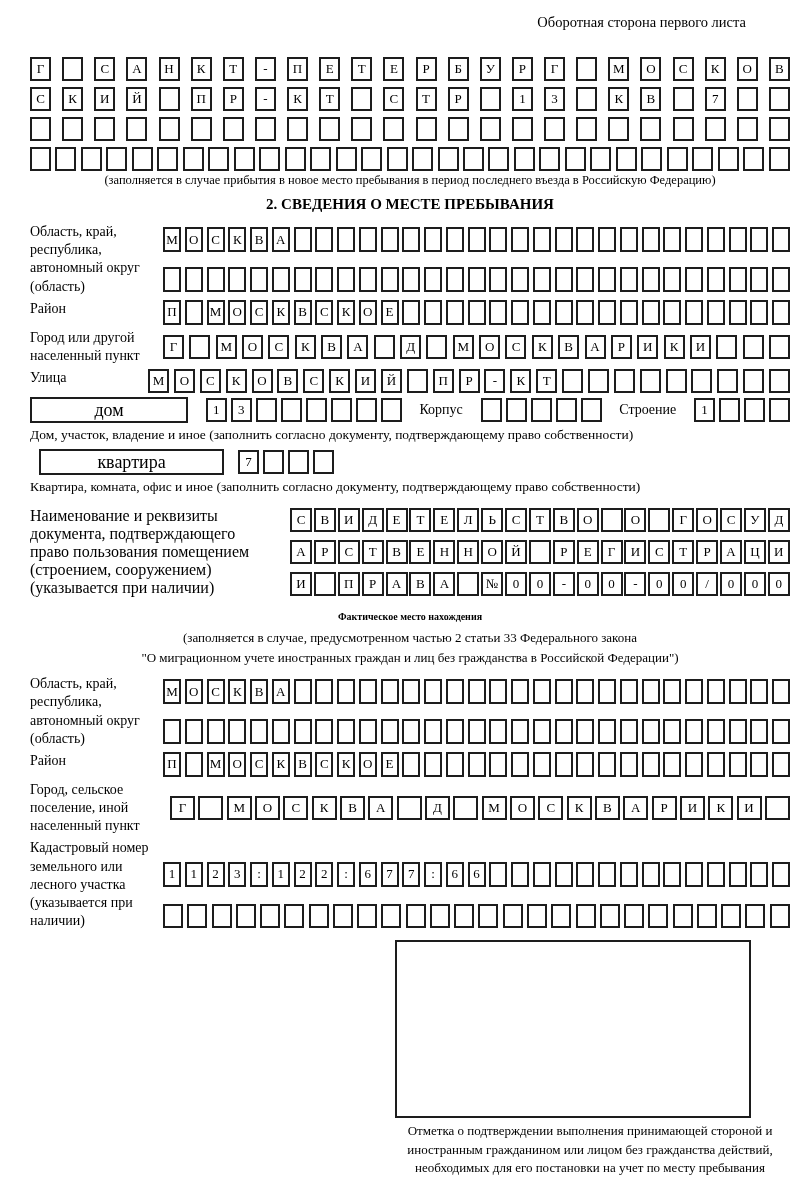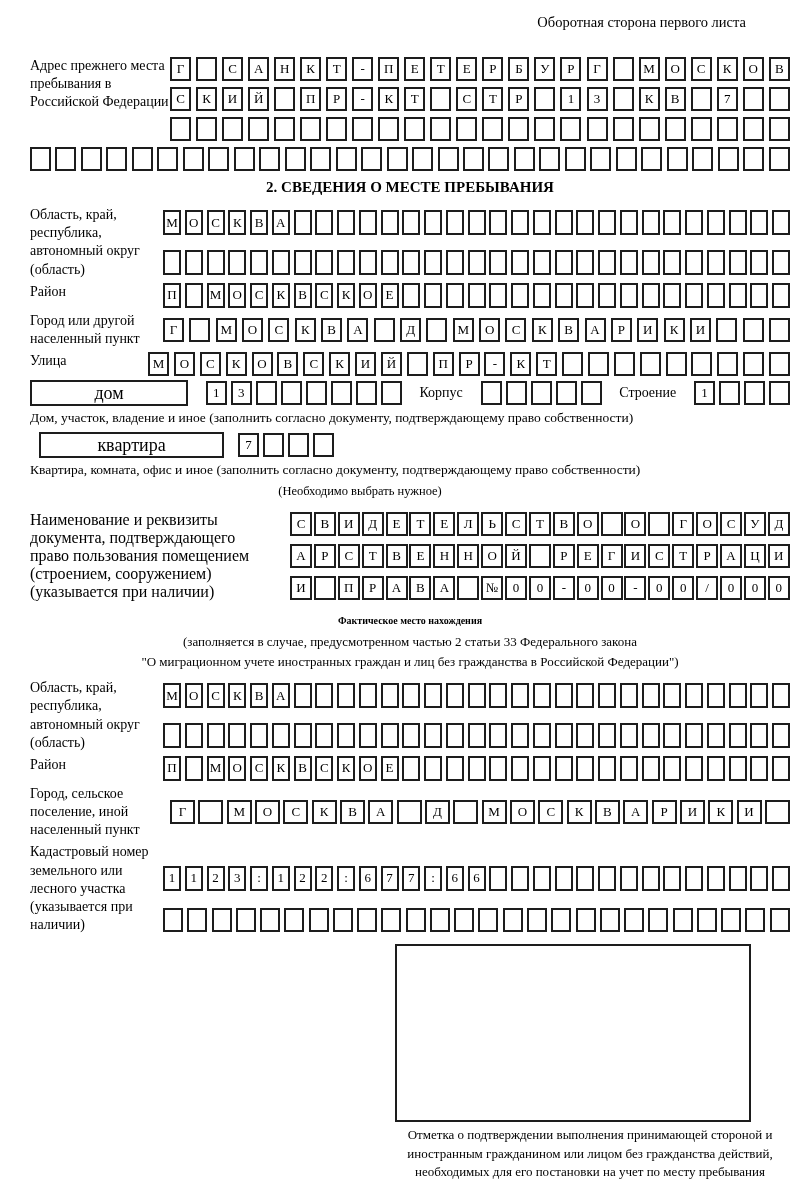--- a/index.html
+++ b/index.html
@@ -68,21 +68,20 @@
   }
 </style>
 </head>
 <body>
 
 <div class="page">
 
   <div class="hdr-note">Оборотная сторона первого листа</div>
 
   <div class="field">
-    <div class="label lbl-140">Адрес прежнего места пребывания в Российской Федерации</div>
     <div class="rows">
       <div class="cells cw21">
           <span class="cell">Г</span>
           <span class="cell"></span>
           <span class="cell">С</span>
           <span class="cell">А</span>
           <span class="cell">Н</span>
           <span class="cell">К</span>
           <span class="cell">Т</span>
           <span class="cell">-</span>
@@ -182,20 +181,21 @@
       <span class="cell"></span>
       <span class="cell"></span>
       <span class="cell"></span>
       <span class="cell"></span>
       <span class="cell"></span>
       <span class="cell"></span>
       <span class="cell"></span>
       <span class="cell"></span>
       <span class="cell"></span>
     </div>
+  <div class="caption">(заполняется в случае прибытия в новое место пребывания в период последнего въезда в Российскую Федерацию)</div>
 
   <div class="sec-title">2. СВЕДЕНИЯ О МЕСТЕ ПРЕБЫВАНИЯ</div>
 
   <div class="field">
     <div class="label lbl-130">Область, край, республика, автономный округ (область)</div>
     <div class="rows">
       <div class="cells cw18">
           <span class="cell">М</span>
           <span class="cell">О</span>
           <span class="cell">С</span>
@@ -390,21 +390,20 @@
     <div class="named-box" style="width:185px">квартира</div>
     <div class="cells-inline cw21">
         <span class="cell">7</span>
         <span class="cell"></span>
         <span class="cell"></span>
         <span class="cell"></span>
       </div>
   </div>
   <div class="caption-left">Квартира, комната, офис и иное (заполнить согласно документу, подтверждающему право собственности)</div>
 
-  <div class="stay-note">(Необходимо выбрать нужное)</div>
 
   <div class="doc-block">
     <div class="label lbl-225">Наименование и реквизиты документа, подтверждающего право пользования помещением (строением, сооружением) (указывается при наличии)</div>
     <div class="rows">
       <div class="cells cw22">
           <span class="cell">С</span>
           <span class="cell">В</span>
           <span class="cell">И</span>
           <span class="cell">Д</span>
           <span class="cell">Е</span>

